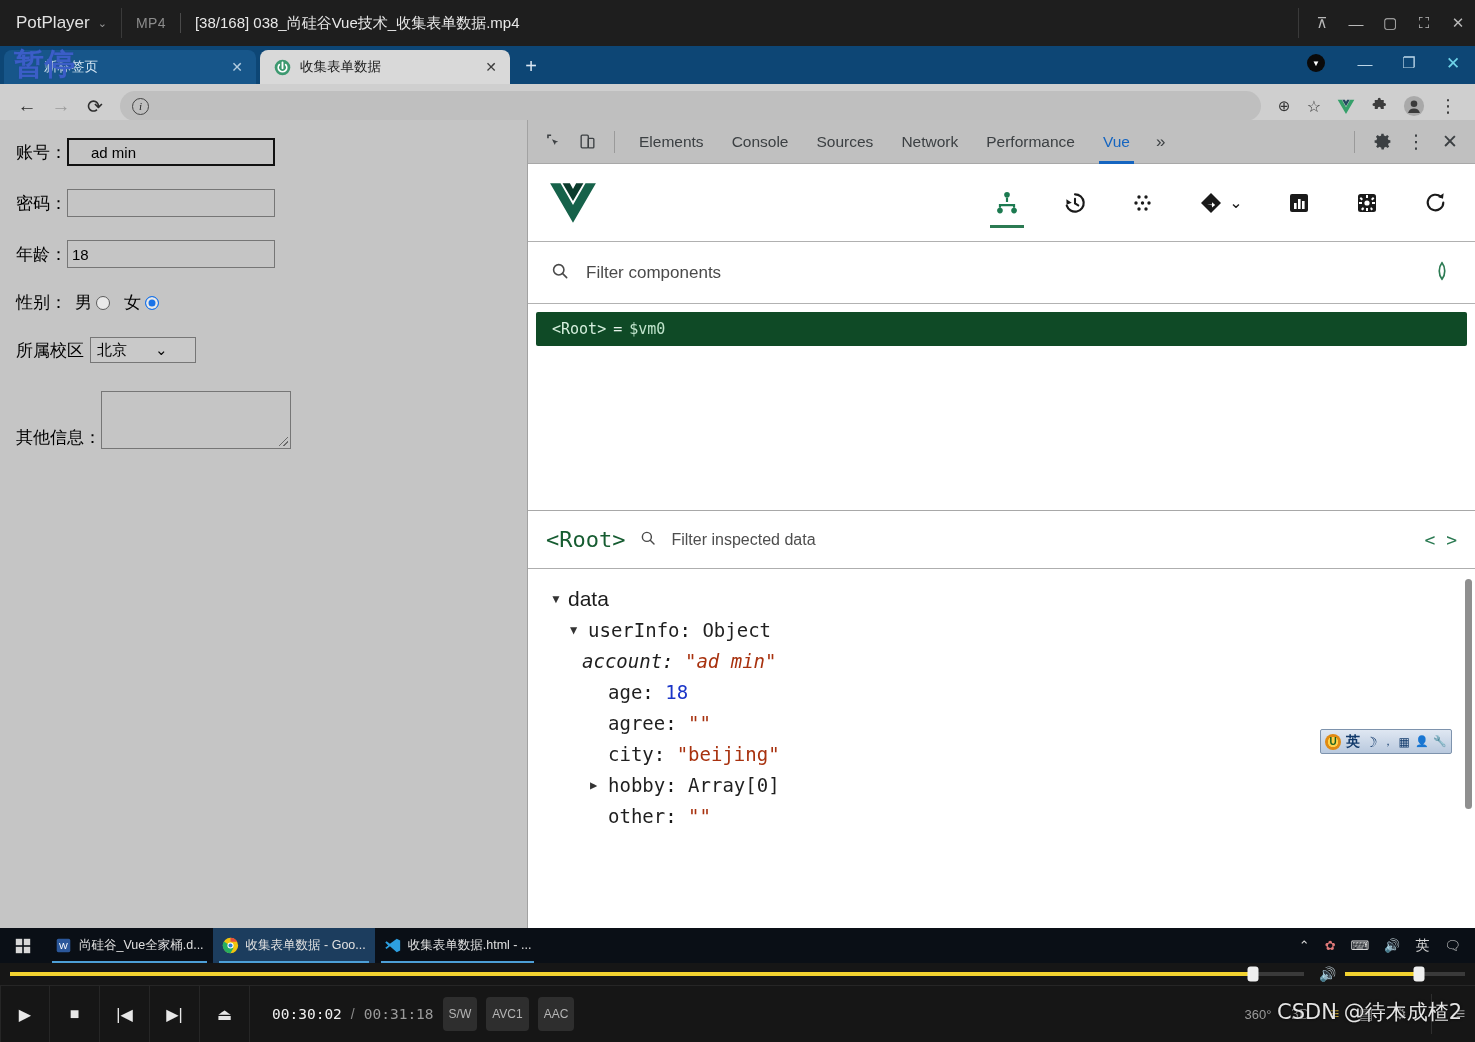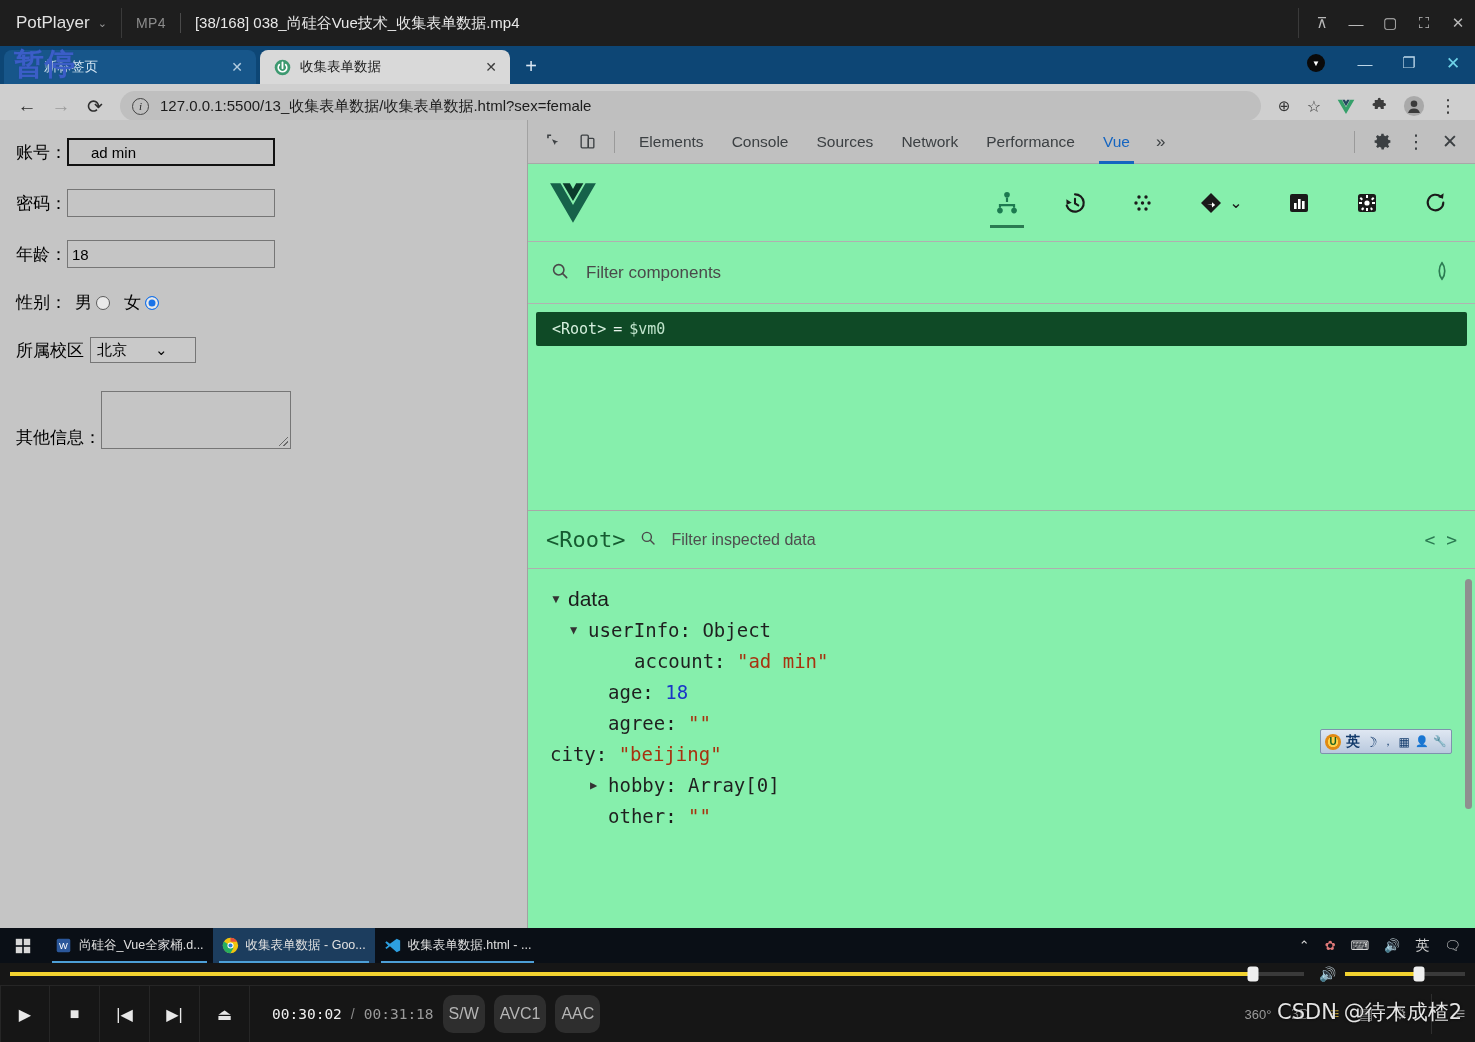--- a/index.html
+++ b/index.html
@@ -126,21 +126,21 @@
     background: linear-gradient(135deg, transparent 45%, #6a6a6a 45%, #6a6a6a 55%, transparent 55%,
                 transparent 70%, #6a6a6a 70%, #6a6a6a 80%, transparent 80%);
   }
   .agree-link { color: #4b2a85; text-decoration: underline; font-size: 17px; }
   .submit-btn {
     border: 1px solid #707070; background: #c9c9c9; font-size: 15px;
     padding: 4px 11px; color: #000; margin-left: 10px; font-family: "Liberation Sans", sans-serif;
   }
 
   
-  .devtools { flex: 1; background: #86efac; display: flex; flex-direction: column;
+  .devtools { flex: 1; background: #ffffff; display: flex; flex-direction: column;
               border-left: 1px solid #a2a2a2; }
   .dt-tabbar { height: 44px; display: flex; align-items: center; padding: 0 8px;
                border-bottom: 1px solid #a8a8a8; background: #c0c0c0; }
   .dt-ibtn { width: 34px; height: 34px; display:flex; align-items:center; justify-content:center;
              color: #3c4043; }
   .dt-vdiv { width: 1px; height: 22px; background: #9a9a9a; margin: 0 10px; }
   .dt-tab { padding: 0 14px; height: 44px; display: flex; align-items: center;
             font-size: 15.5px; color: #3c4043; position: relative; }
   .dt-tab.active { color: #1565c0; }
   .dt-tab.active::after {
@@ -230,21 +230,21 @@
   .ctl-row { height: 57px; display: flex; align-items: center; border-top: 1px solid #262626; }
   .ctl-btn {
     width: 50px; height: 57px; display: flex; align-items: center; justify-content: center;
     color: #e8e8e8; font-size: 16px; border-right: 1px solid #262626;
   }
   .ctl-btn:first-child { border-left: 1px solid #262626; }
   .time-box { display: flex; align-items: center; padding-left: 22px; gap: 9px; }
   .t-cur { color: #f0f0f0; font-size: 14.5px; font-family: "DejaVu Sans Mono", monospace; }
   .t-sep { color: #8a8a8a; font-size: 14px; }
   .t-tot { color: #9a9a9a; font-size: 14.5px; font-family: "DejaVu Sans Mono", monospace; }
-  .badge { background: #2e2e2e; color: #b5b5b5; font-size: 16px; padding: 10px 6px; border-radius: 10px; }
+  .badge { background: #2e2e2e; color: #b5b5b5; font-size: 12px; padding: 10px 6px; border-radius: 4px; }
   .ctl-right { margin-left: auto; display: flex; align-items: center; gap: 20px; padding-right: 10px; }
   .cr-i { color: #9a9a9a; font-size: 14px; display:flex; align-items:center; }
   .cr-div { width: 1px; height: 40px; background: #2e2e2e; margin: 0 4px; }
   .watermark {
     position: absolute; right: 13px; bottom: 16px; color: #e4e4e4; font-size: 21px;
     text-shadow: 0 0 3px rgba(0,0,0,.9); pointer-events: none; z-index: 30;
     font-family: "DejaVu Sans", sans-serif;
   }
 
   
@@ -309,21 +309,20 @@
         <span class="cwb close">✕</span>
       </div>
     </div>
 
     <div class="chrome-toolbar">
       <span class="nav-btn">←</span>
       <span class="nav-btn dim">→</span>
       <span class="nav-btn">⟳</span>
       <div class="omni">
         <span class="omni-info">i</span>
-        <span>127.0.0.1:5500/13_收集表单数据/收集表单数据.html?sex=female</span>
       </div>
       <span class="omni-zoom">⊕</span>
       <span class="omni-star">☆</span>
       <span class="tb-icon">
         <svg viewBox="0 0 24 20" width="20" height="17">
           <path d="M2 2 h5 L12 11 L17 2 h5 L12 19 Z" fill="#35a06a"></path>
           <path d="M7.5 2 h3.2 L12 4.4 L13.3 2 h3.2 L12 9.6 Z" fill="#23485f"></path>
         </svg>
       </span>
       <span class="tb-icon">
@@ -537,36 +536,36 @@
             <span>data</span>
           </div>
 
           <div class="tree-row" style="margin-left:20px;">
             <span class="arrow-d">▼</span>
             <span class="k">userInfo</span>
             <span>:&nbsp;</span>
             <span class="typ">Object</span>
           </div>
 
-          <div class="tree-row" style="margin-left:84px;">
+          <div class="tree-row" style="margin-left:32px;font-style:italic;">
             <span class="k">account</span>
             <span>:&nbsp;</span>
             <span class="str">"ad min"</span>
           </div>
           <div class="tree-row" style="margin-left:58px;">
             <span class="k">age</span>
             <span>:&nbsp;</span>
             <span class="num">18</span>
           </div>
           <div class="tree-row" style="margin-left:58px;">
             <span class="k">agree</span>
             <span>:&nbsp;</span>
             <span class="str">""</span>
           </div>
-          <div class="tree-row" style="align-items:flex-end;">
+          <div class="tree-row" style="margin-left:58px;align-items:flex-end;">
             <span class="k">city</span>
             <span>:&nbsp;</span>
             <span class="str">"beijing"</span>
           </div>
           <div class="tree-row" style="margin-left:40px;">
             <span class="arrow-r">▶</span>
             <span class="k">hobby</span>
             <span>:&nbsp;</span>
             <span class="typ">Array[0]</span>
           </div>

